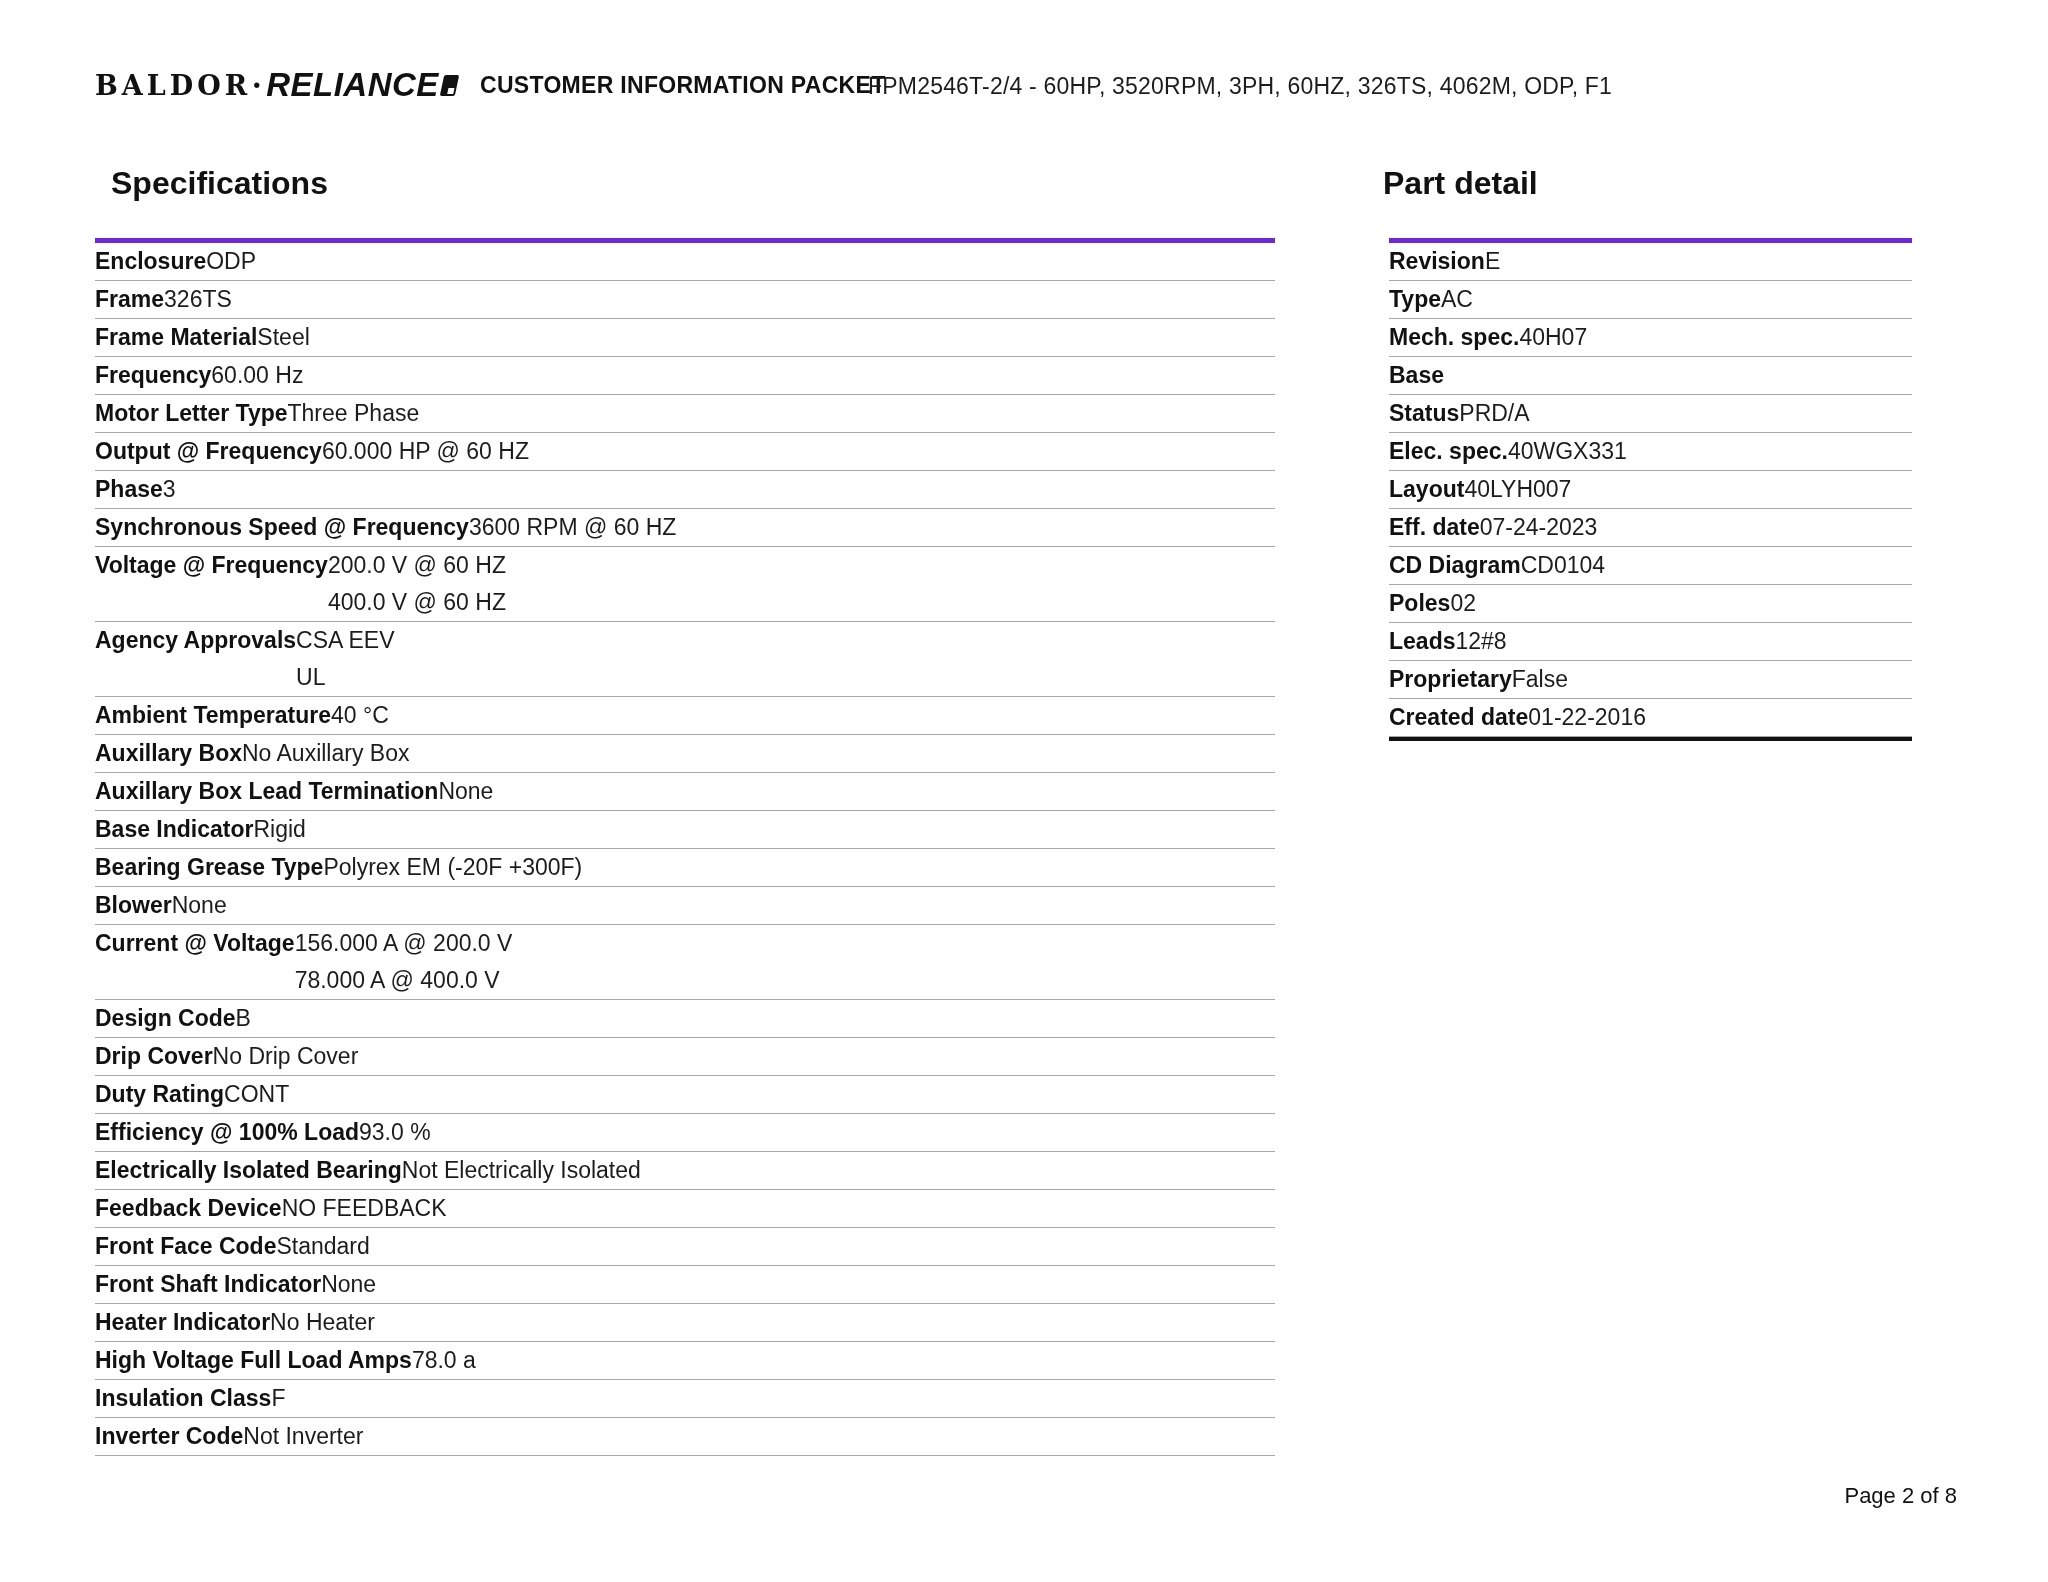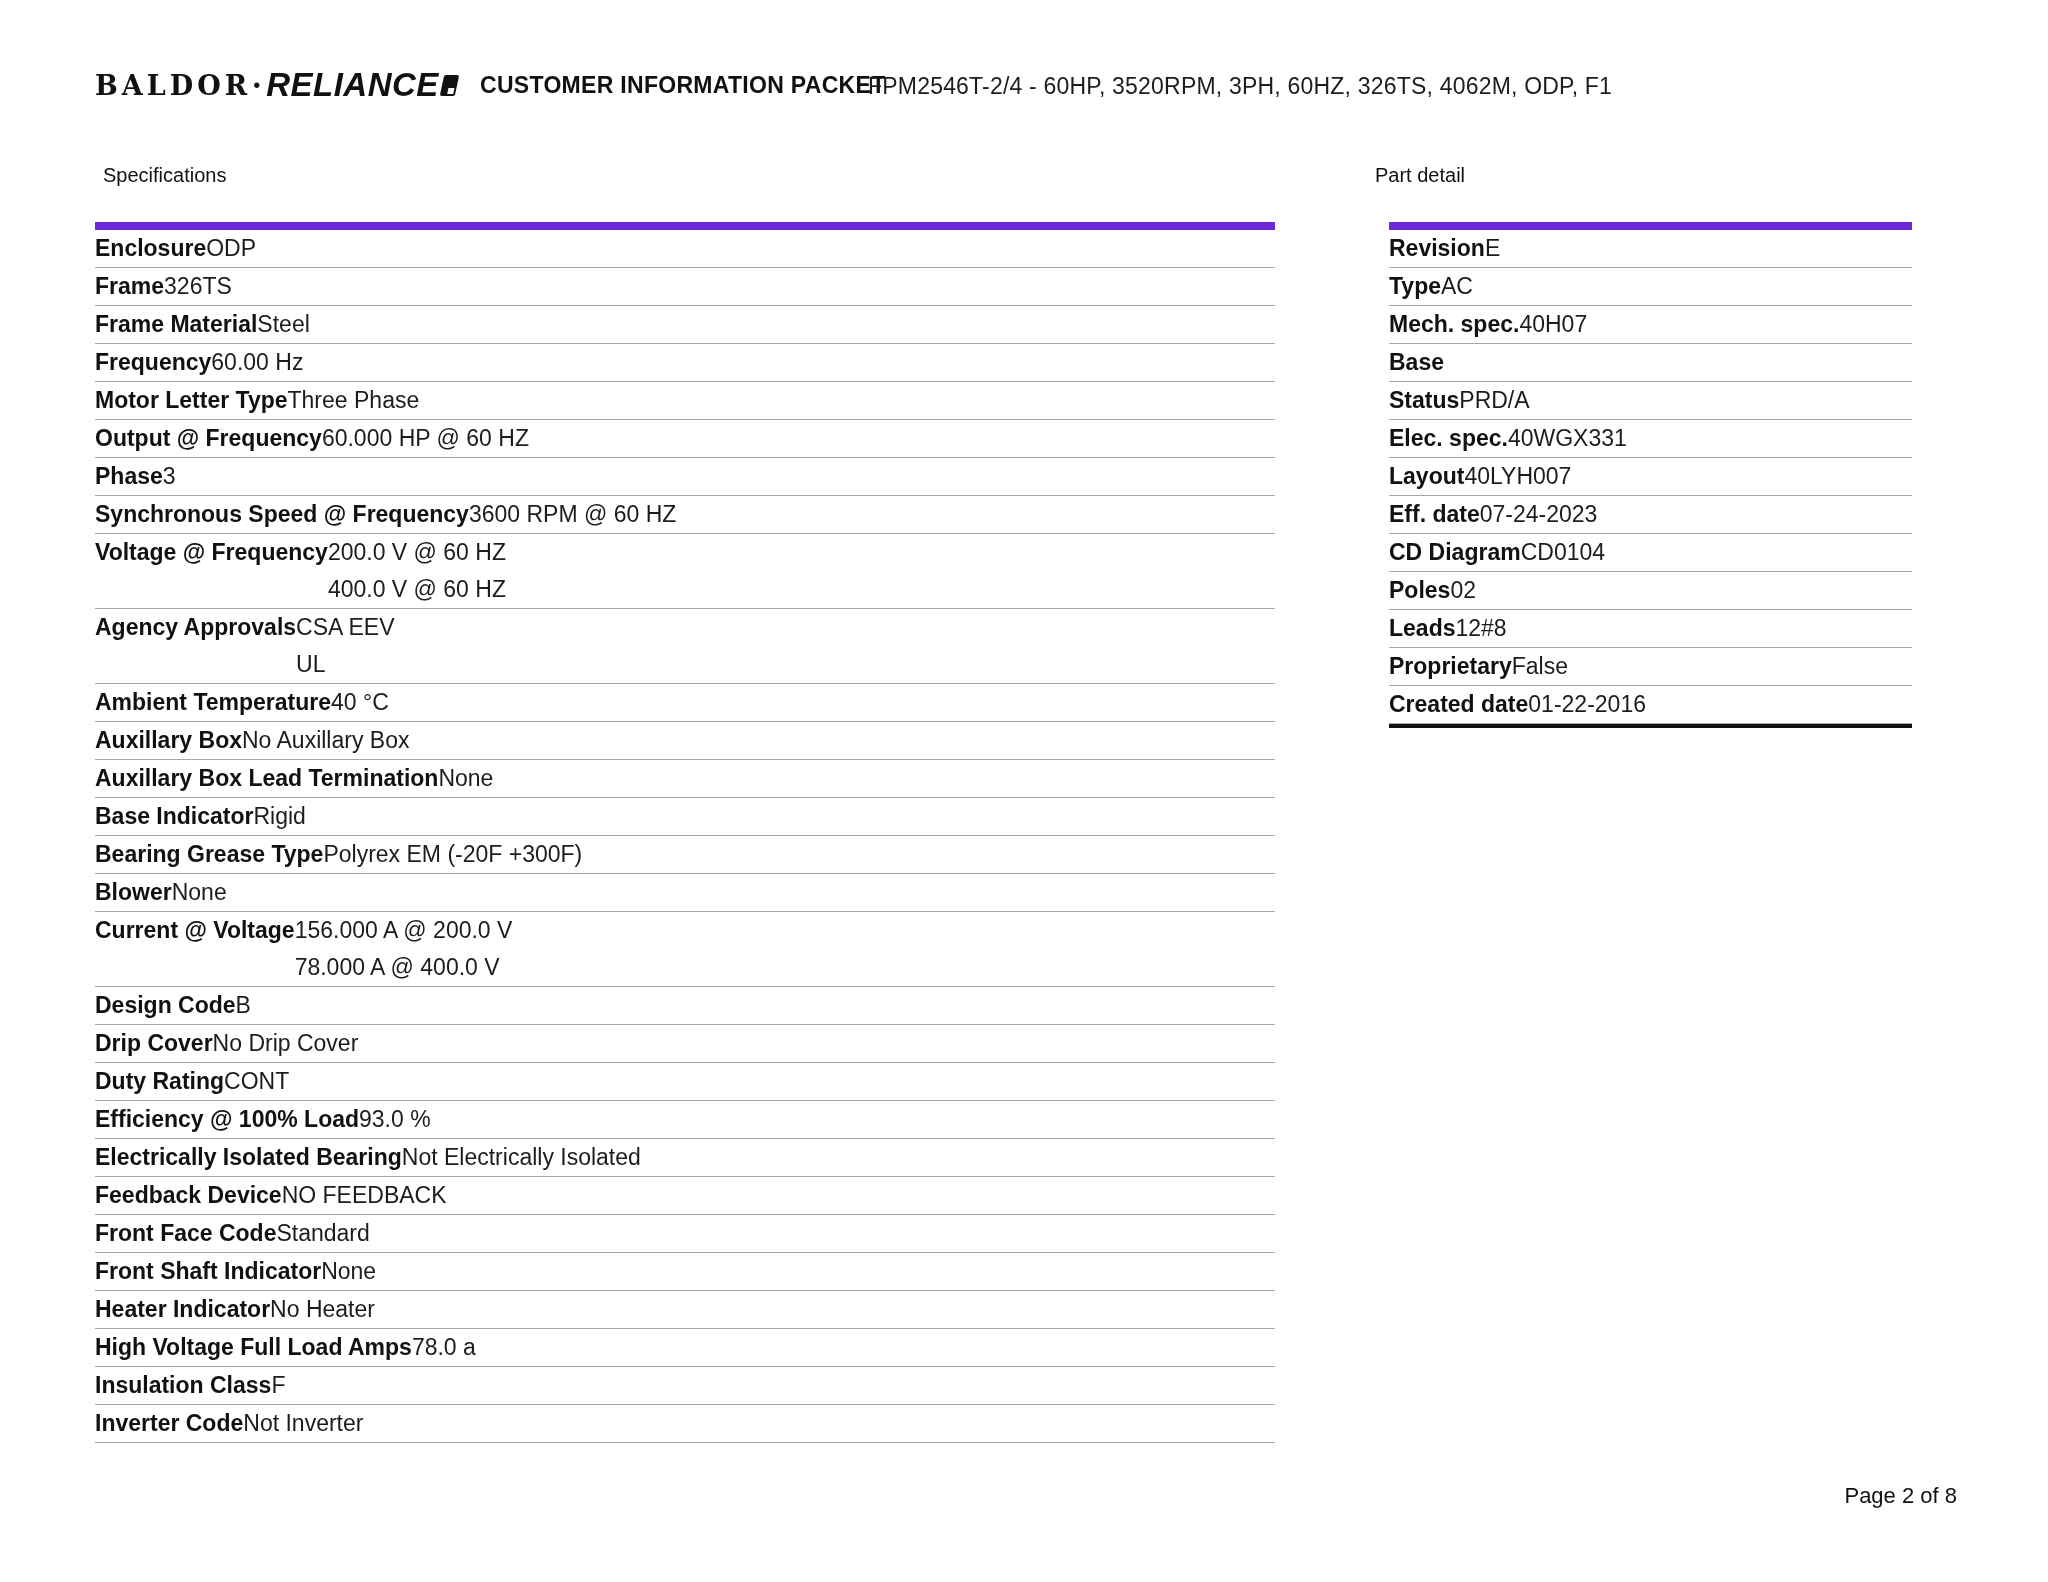--- a/index.html
+++ b/index.html
@@ -39,24 +39,24 @@
   }
   .doc-subtitle{
     position:absolute; left:868px; top:75px;
     font-weight:400; font-size:23px; line-height:1; color:#1c1c1c; letter-spacing:0.2px;
   }
   
   .col{position:absolute; top:152px;}
   .col-left{left:95px;  width:1180px;}
   .col-right{left:1367px; width:545px;}
   .section-heading{
-    margin:8px; font-size:20px; font-weight:400; color:#111;
+    margin:16px; font-size:32px; font-weight:700; color:#111;
     height:54px; line-height:30px;
   }
-  .data-table{border-top:8px solid #6d28d9;}
+  .data-table{border-top:5px solid #6d28d9;}
   .part-table{border-bottom:4px solid #111;margin-left:22px;}
   .row{
     display:flex; justify-content:space-between; align-items:flex-start;
     border-bottom:1px solid #a6a6a6;
   }
   .row-label{
     font-weight:700; font-size:23px; line-height:37px; white-space:nowrap; color:#111;
   }
   .row-values{flex:1; min-height:37px;}
   .value-line{

